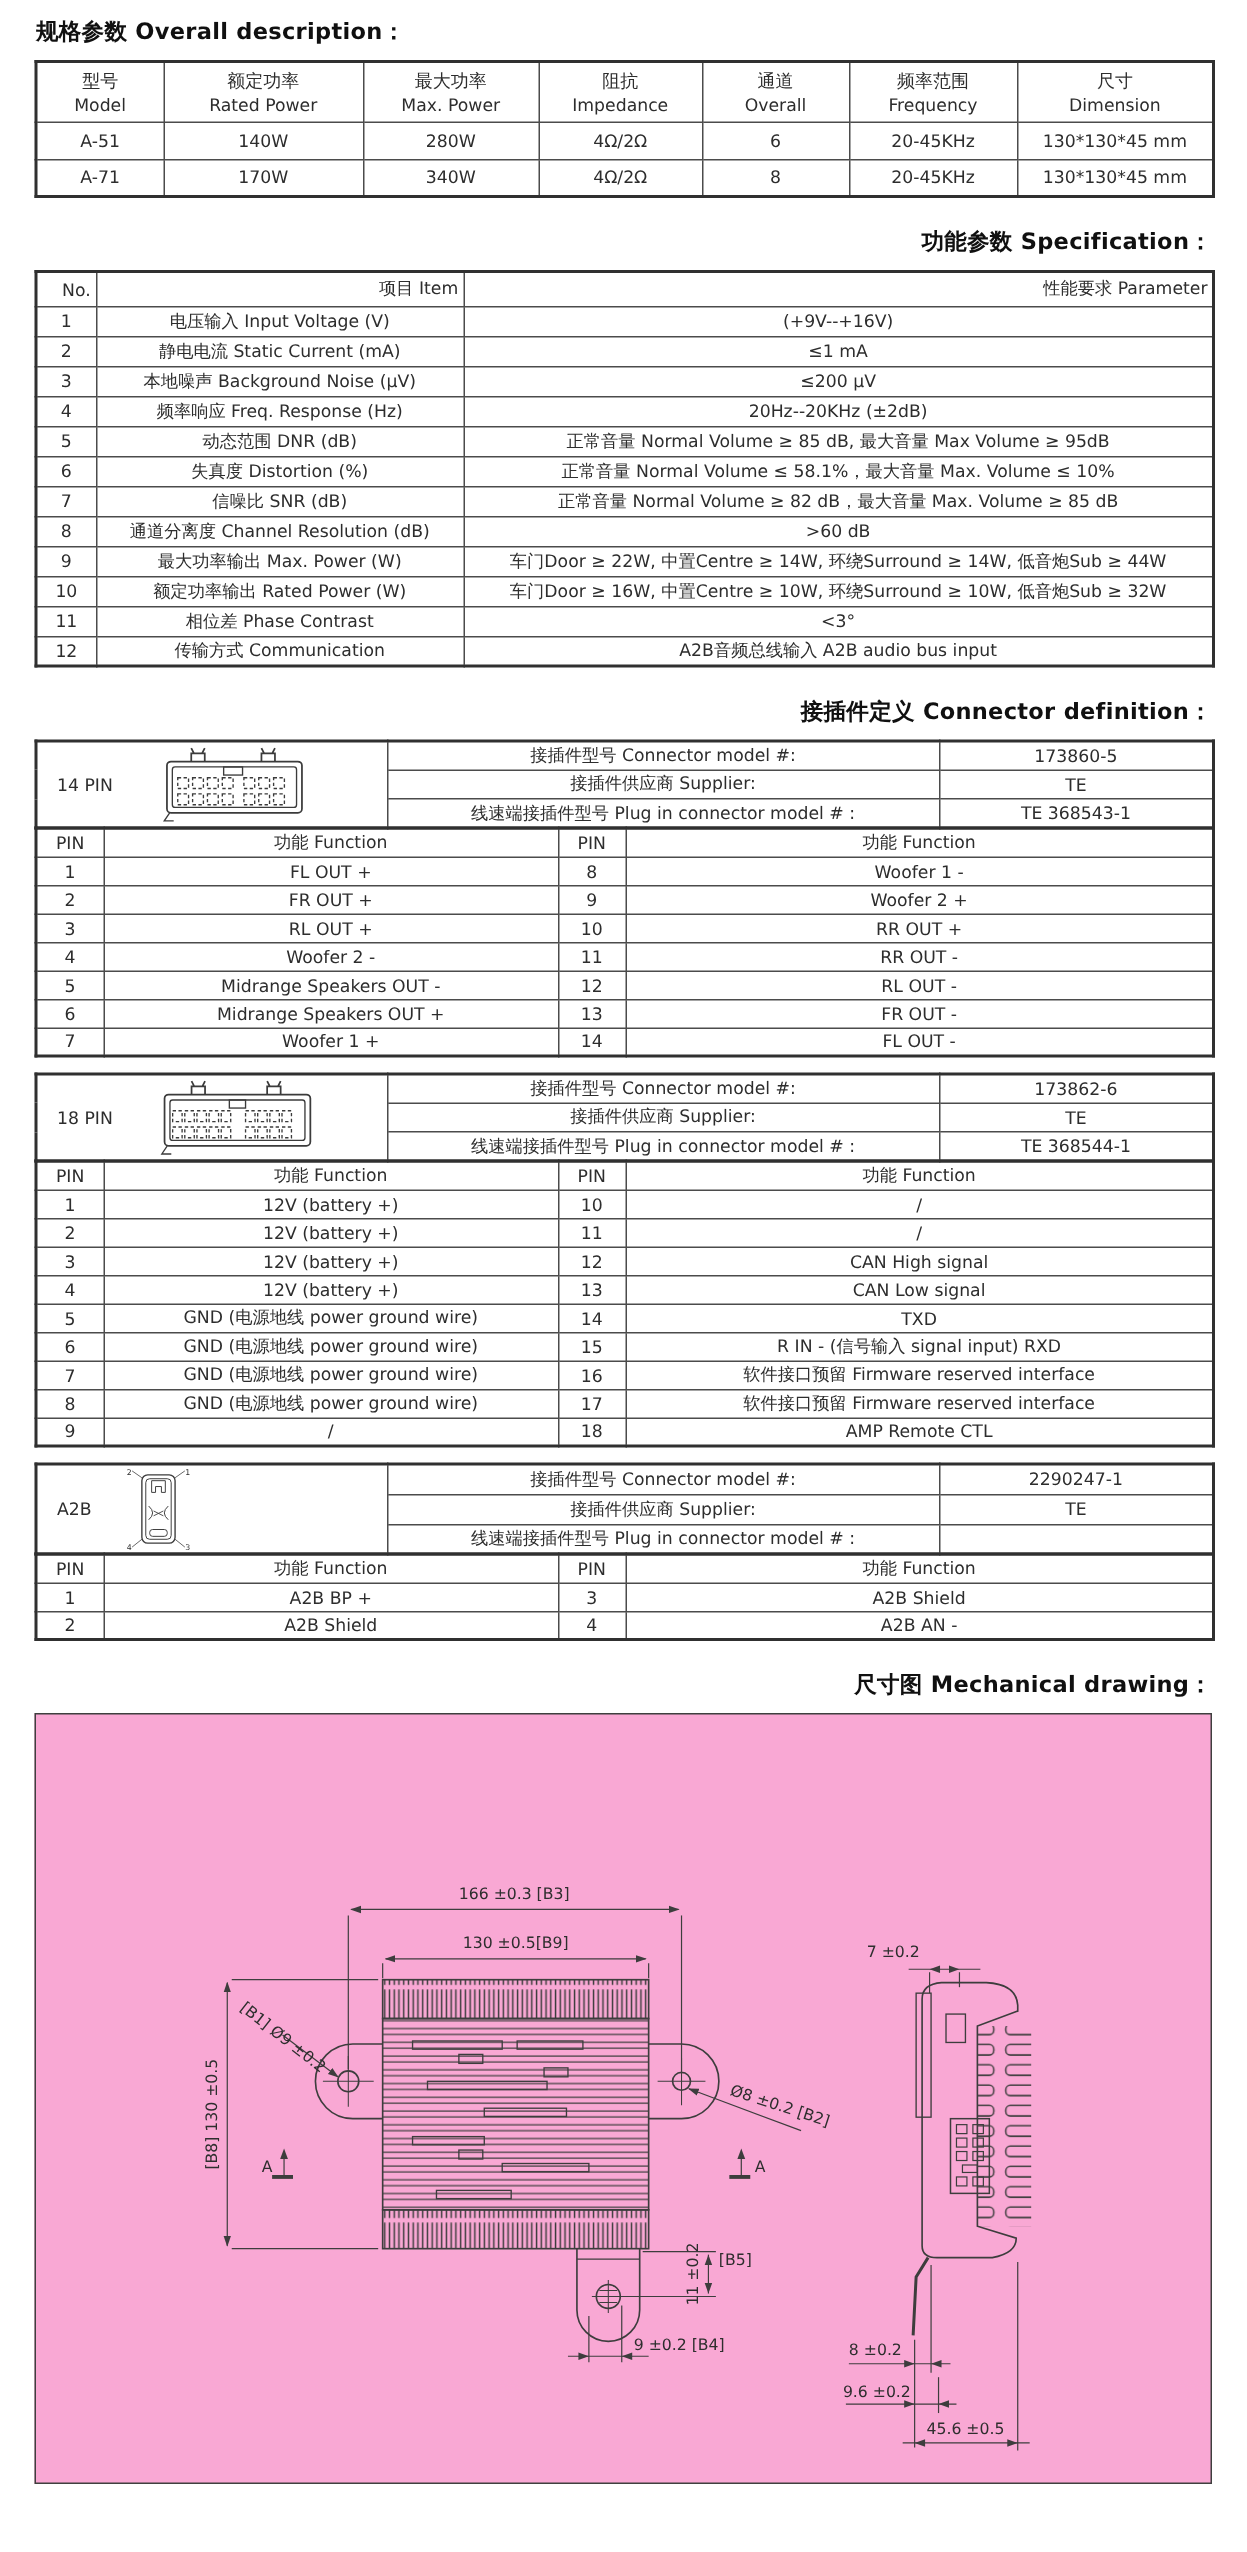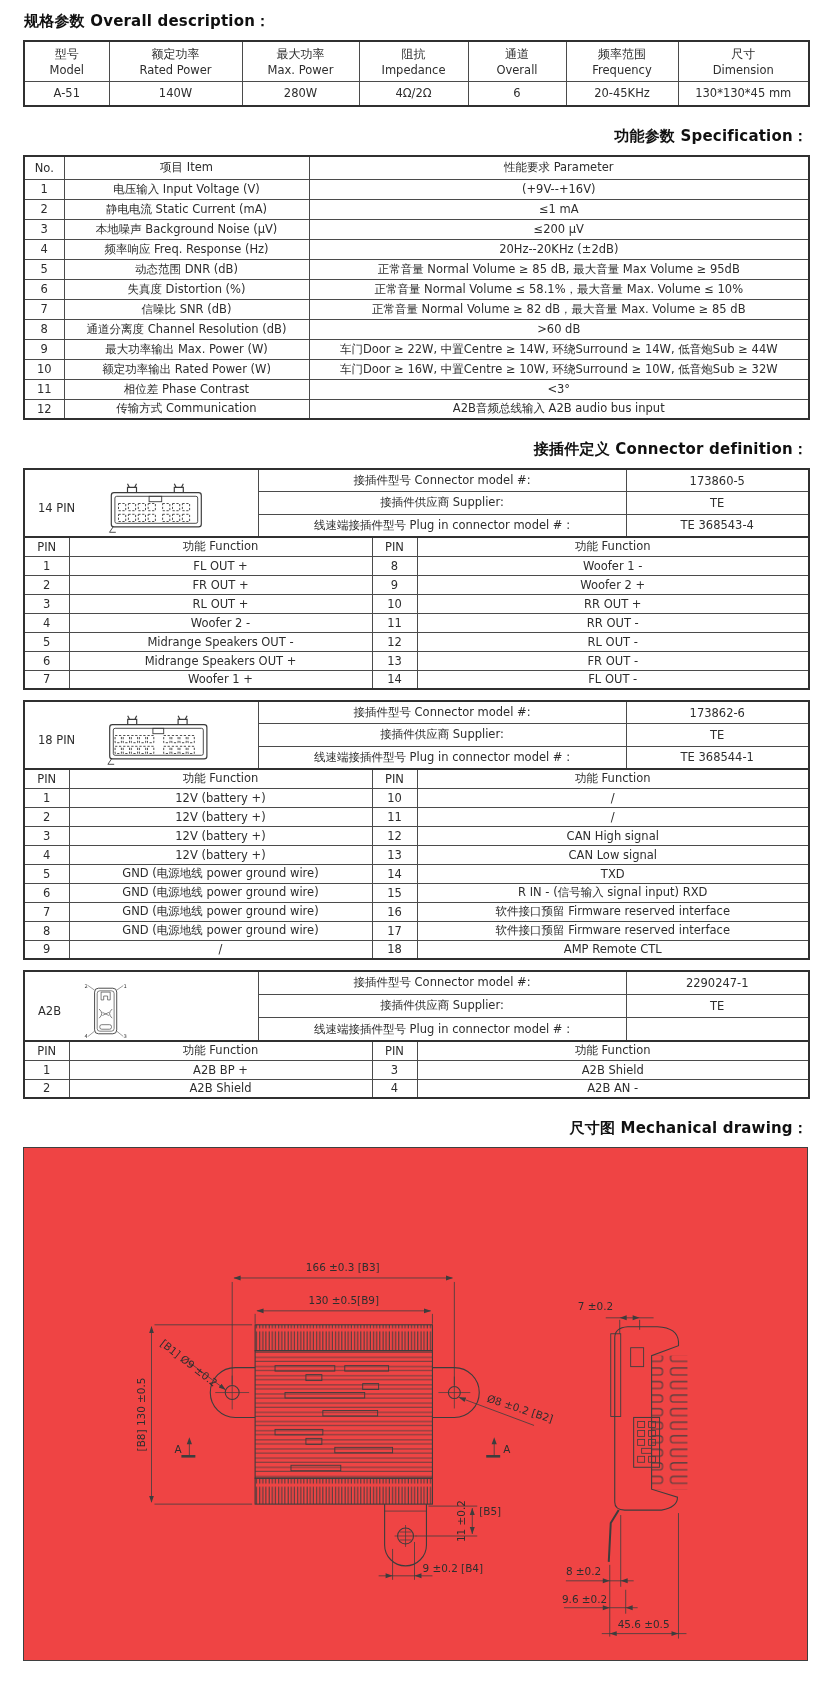--- a/index.html
+++ b/index.html
@@ -20,31 +20,31 @@
   table { border:2px solid #303030; }
   td,th {
     border:1px solid #4b4b4b; font-size:11.5px; font-weight:normal;
     text-align:center; vertical-align:middle; padding:1px 3px;
     white-space:nowrap; overflow:hidden; color:#2d2d2d;
   }
   .t-overall th { height:40px; }
   .t-overall td { height:25px; }
   .t-overall .zh { font-size:12px; }
   .t-overall .en { font-size:11.5px; }
-  .t-spec th { height:23px; }
+  .t-spec th { height:23px;text-align:right; }
   .t-spec td { height:20px; }
   .conn { margin-bottom:10px; }
   .conn-top td { height:19px; }
   .conn-pins { margin-top:-2px; }
   .conn-pins th, .conn-pins td { height:19px; }
-  .icon-cell .wrap { display:flex; align-items:center; gap:16px; padding-left:10px;margin-top:10px; }
+  .icon-cell .wrap { display:flex; align-items:center; gap:16px; padding-left:10px; }
   .conn-label { font-size:11.5px; }
   .drawing-box {
     width:785px; height:514px; border:1.5px solid #3f3f3f;
-    margin-top:8px; background:#ef4444;
+    margin-top:8px; background:#f9a8d4;
   }
   svg text {
     font-family:"DejaVu Sans","Liberation Sans",sans-serif;
     font-size:10.5px; fill:#2e2e2e;
   }
   svg text.small { font-size:8px; }
 </style>
 </head>
 <body>
 
@@ -106,20 +106,29 @@
         <tr>
           <td>A-51</td>
           <td>140W</td>
           <td>280W</td>
           <td>4Ω/2Ω</td>
           <td>6</td>
           <td>20-45KHz</td>
           <td>130*130*45 mm</td>
         </tr>
 
+        <tr>
+          <td>A-71</td>
+          <td>170W</td>
+          <td>340W</td>
+          <td>4Ω/2Ω</td>
+          <td>8</td>
+          <td>20-45KHz</td>
+          <td>130*130*45 mm</td>
+        </tr>
 
     </tbody>
   </table>
 
   <h2 class="sec-title mt">功能参数 Specification：</h2>
   <table class="t-spec">
     <colgroup>
         <col style="width:40px">
         <col style="width:245px">
         <col style="width:500px">
@@ -252,21 +261,21 @@
           </td>
           <td>接插件型号 Connector model #:</td>
           <td>173860-5</td>
         </tr>
         <tr>
           <td>接插件供应商 Supplier:</td>
           <td>TE</td>
         </tr>
         <tr>
           <td>线速端接插件型号 Plug in connector model # :</td>
-          <td>TE 368543-4</td>
+          <td>TE 368543-1</td>
         </tr>
       </tbody>
     </table>
     <table class="conn-pins">
       <colgroup>
           <col style="width:45px">
           <col style="width:303px">
           <col style="width:45px">
           <col style="width:392px">
         </colgroup>

